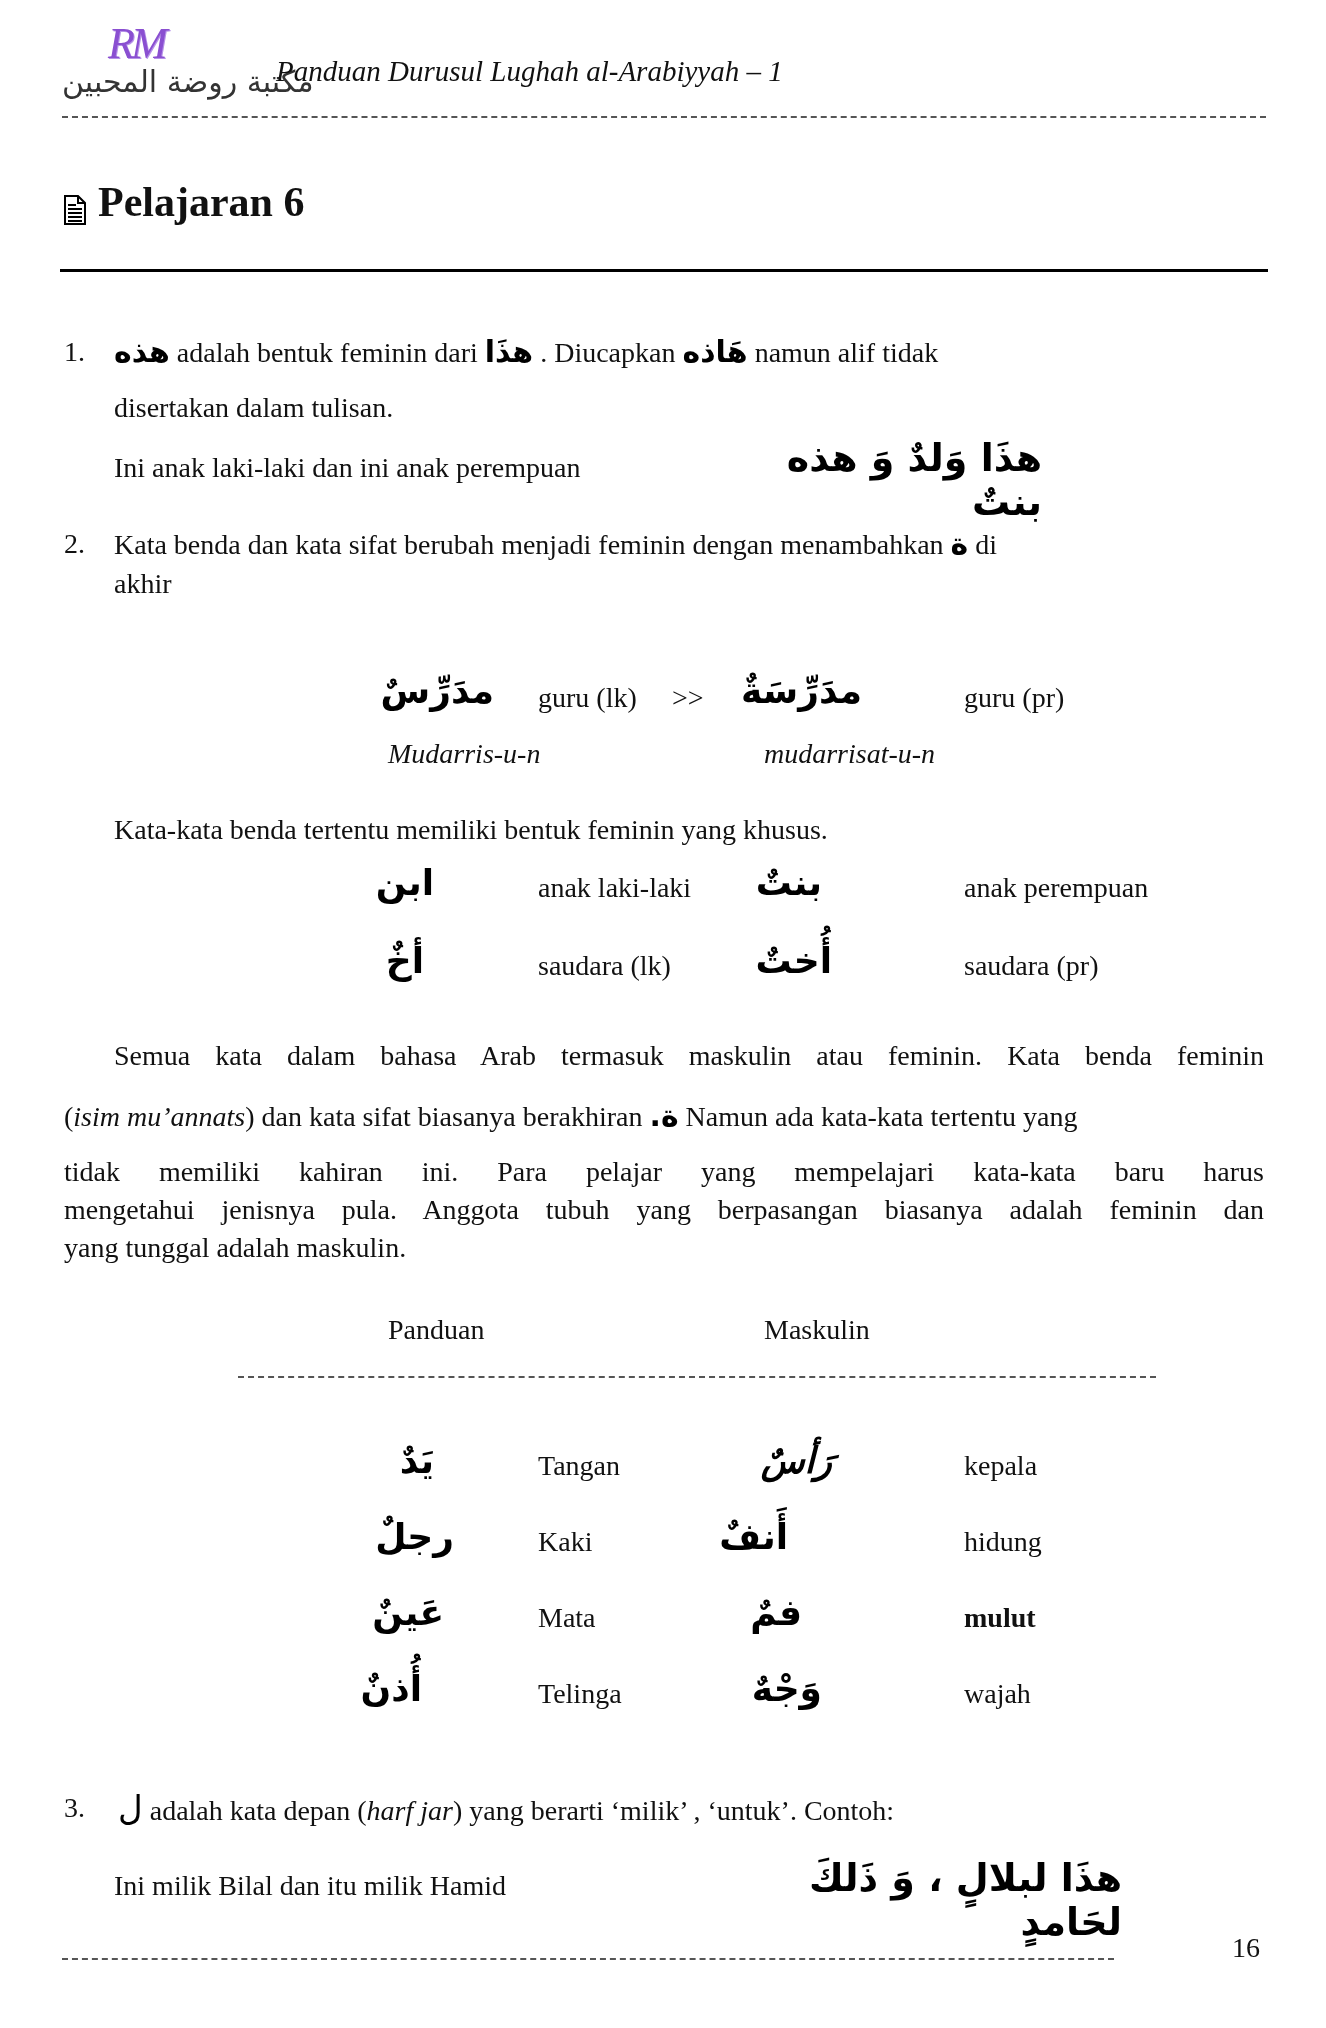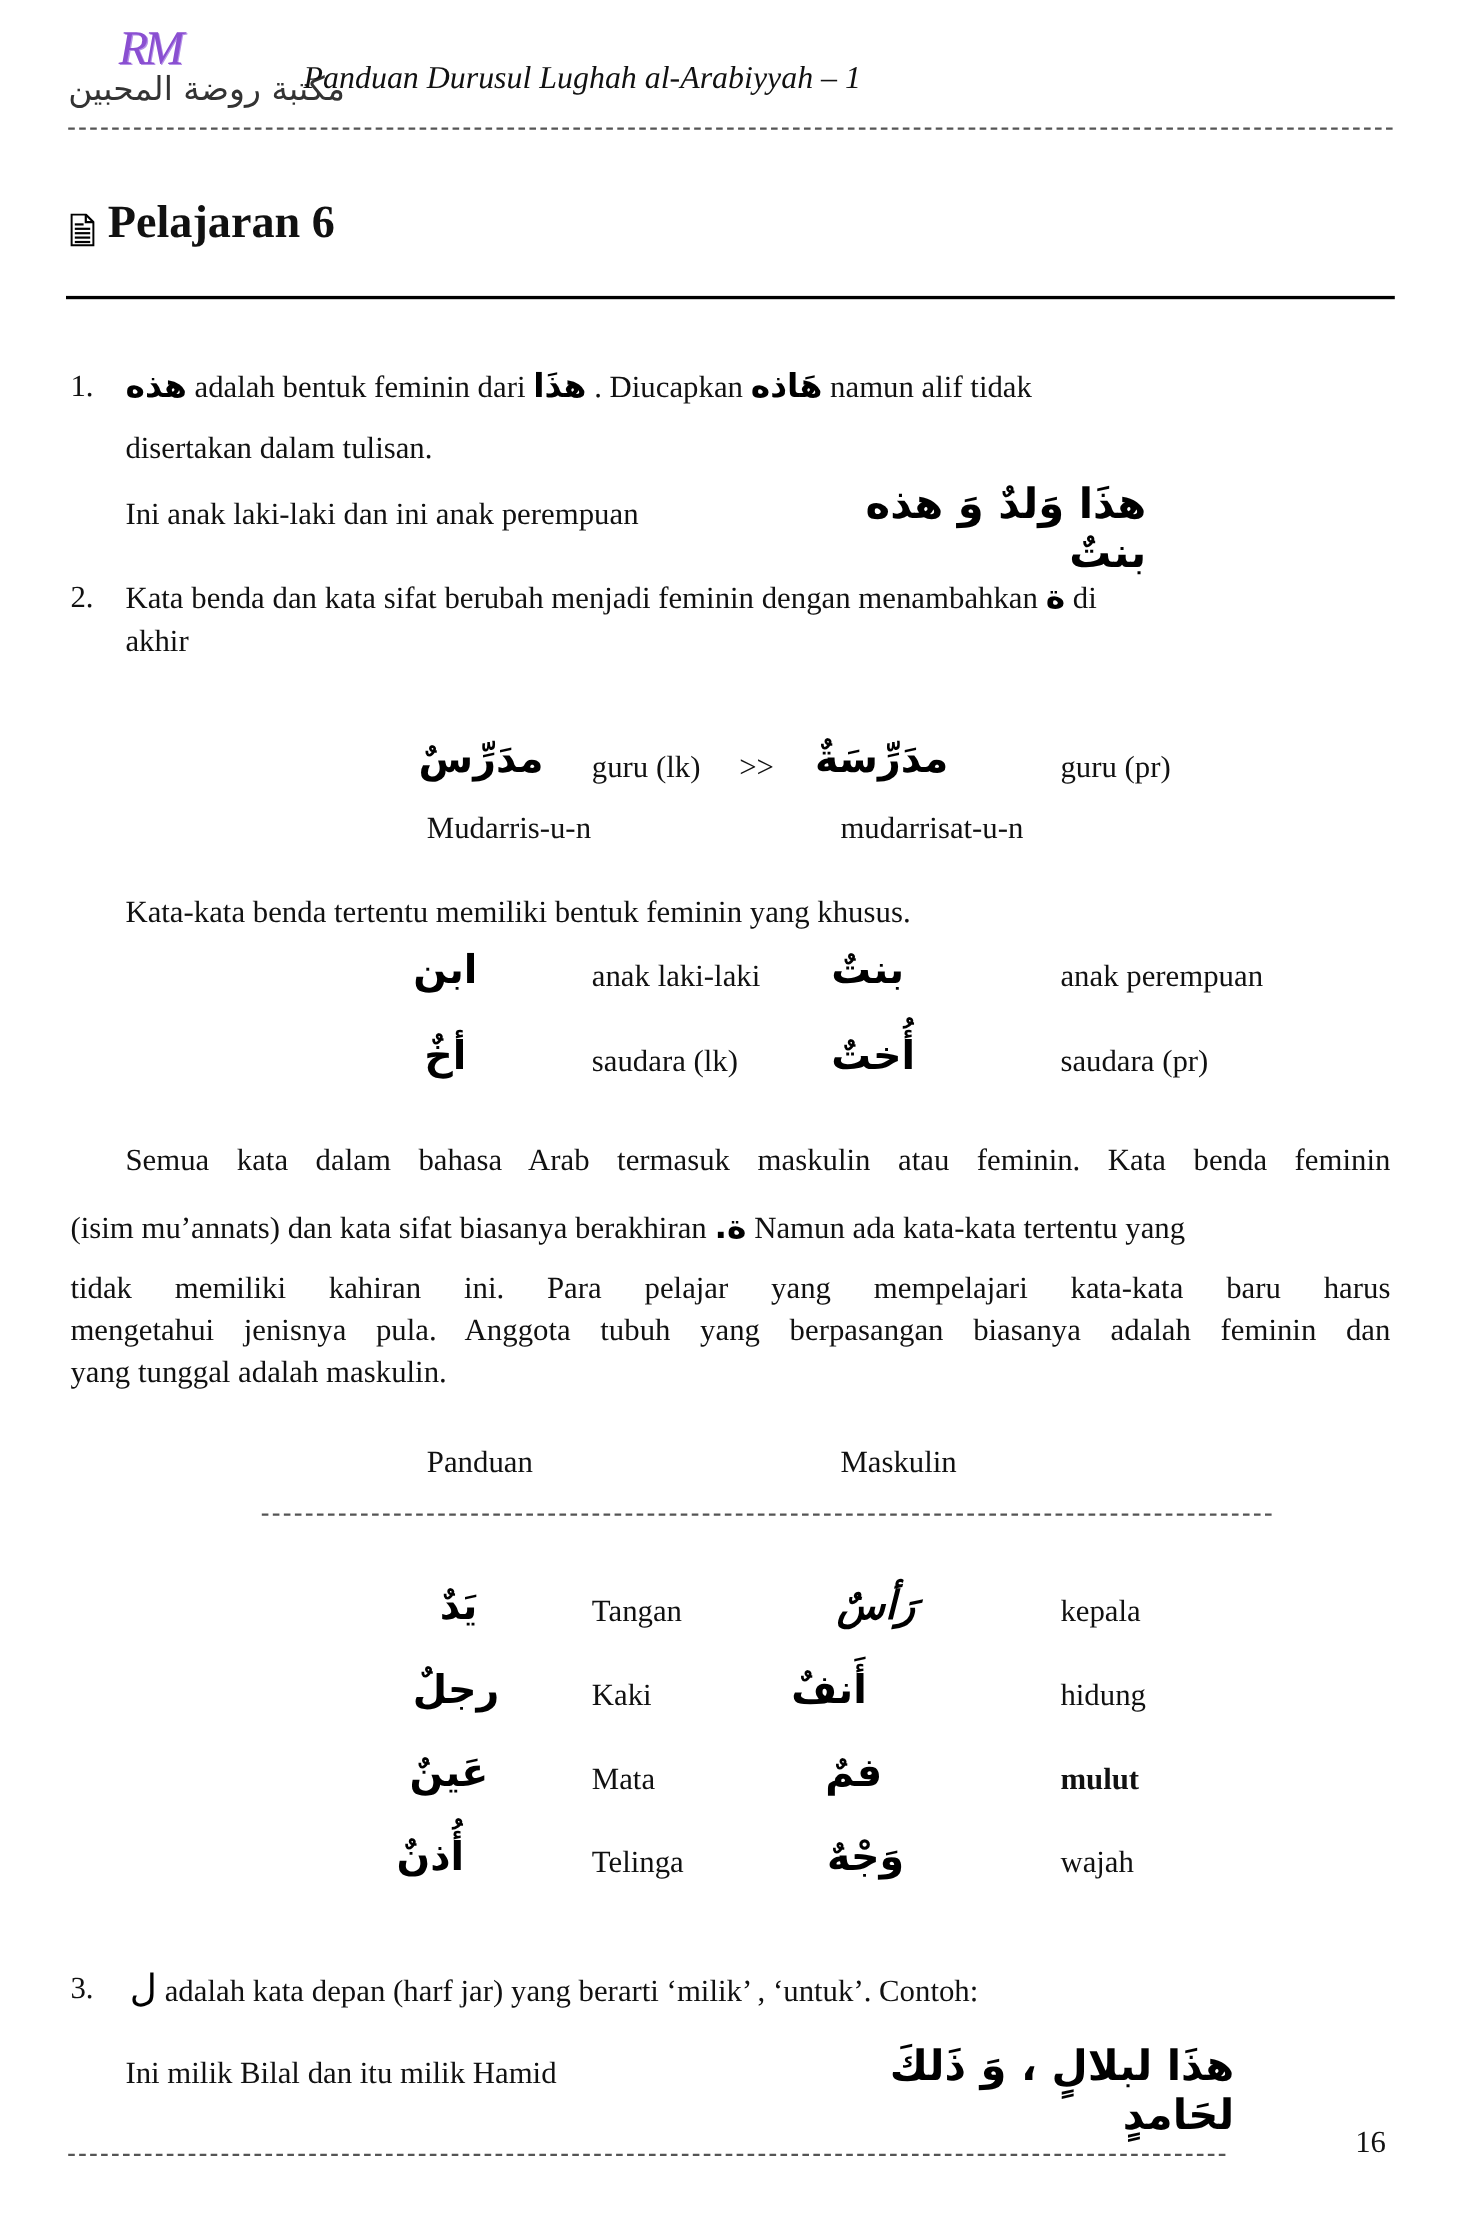--- a/index.html
+++ b/index.html
@@ -25,21 +25,21 @@
     .header-title {
       left: 240px; top: 55px; font-style: italic; font-size: 29px; color: #111; margin-left: 36px;
     }
     .rule-dash {
       height: 0; border-top: 2px dashed #555; 
     }
     .rule-solid { height: 0; border-top: 3px solid #000; }
     .lesson-title { left: 64px; top: 178px; font-weight: bold; font-size: 42px; display:flex; align-items:center; gap: 12px; }
     .doc-icon { width: 22px; height: 30px; display: inline-block; }
     .text { font-size: 28px; line-height: 40px; }
-    .ital { }
+    .ital { font-style: italic; }
     .ar-inline { font-size: 30px; }
     .ar-cell { font-size: 36px; }
     .para {
       left: 64px; width: 1200px; font-size: 28px; text-align: justify;
     }
   </style>
 </head>
 <body>
 
 <div class="abs logo">

